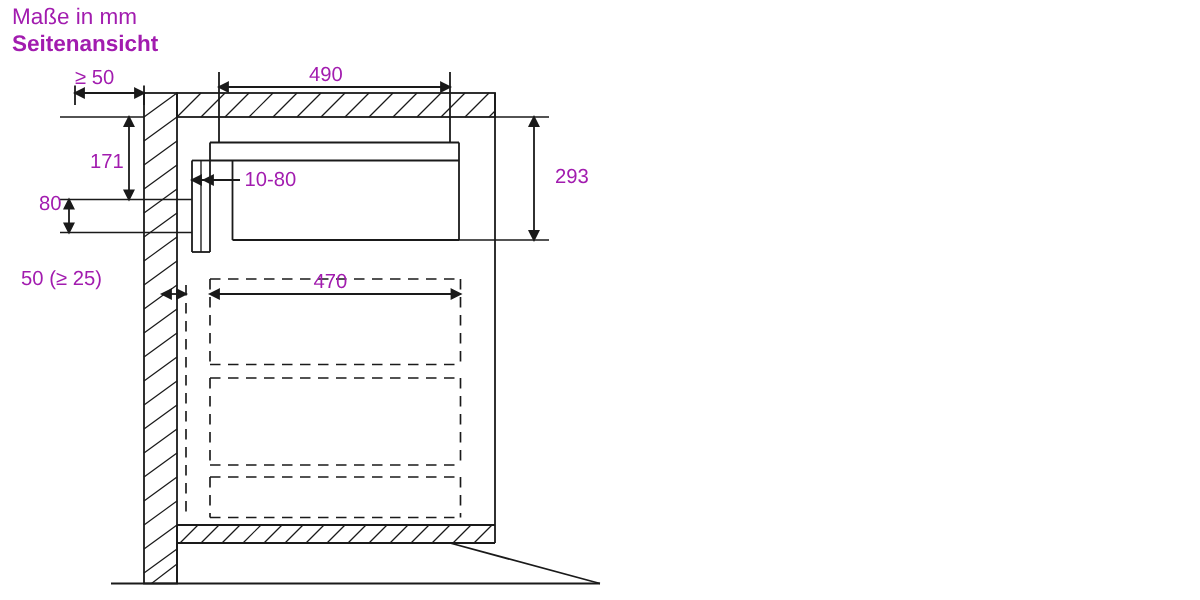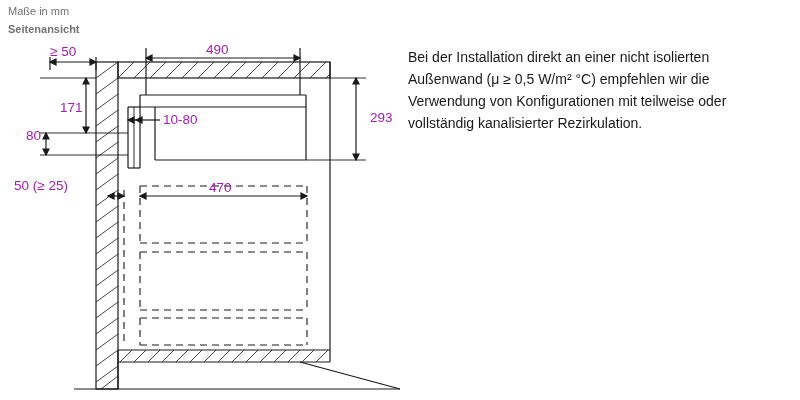--- a/index.html
+++ b/index.html
@@ -21,22 +21,22 @@
   }
   .txt {
     position: absolute;
     white-space: pre;
     font-family: "Liberation Sans", sans-serif;
     color: #1a1a1a;
     font-size: 13px;
     line-height: 15px;
   }
   .head {
-    font-size: 11px;
-    color: #737373;
+    font-size: 15px;
+    color: #a21caf;
   }
   .dimlabel {
     font-size: 13.5px;
     color: #a21caf;
   }
   .note {
     position: absolute;
     left: 408px;
     top: 46px;
     width: 370px;
@@ -231,15 +231,14 @@
 
   <div class="txt dimlabel" style="left:50px; top:44px;">≥ 50</div>
   <div class="txt dimlabel" style="left:206px; top:42px;">490</div>
   <div class="txt dimlabel" style="left:60px; top:100px;">171</div>
   <div class="txt dimlabel" style="left:163px; top:112px;">10-80</div>
   <div class="txt dimlabel" style="left:14px; top:128px;margin-left:12px;">80</div>
   <div class="txt dimlabel" style="left:370px; top:110px;">293</div>
   <div class="txt dimlabel" style="left:14px; top:178px;text-align:center;">50 (≥ 25)</div>
   <div class="txt dimlabel" style="left:209px; top:180px;">470</div>
 
-  <div class="note">Bei der Installation direkt an einer nicht isolierten Außenwand (μ ≥ 0,5 W/m² °C) empfehlen wir die Verwendung von Konfigurationen mit teilweise oder vollständig kanalisierter Rezirkulation.</div>
 
 </div>
 
 </body></html>

